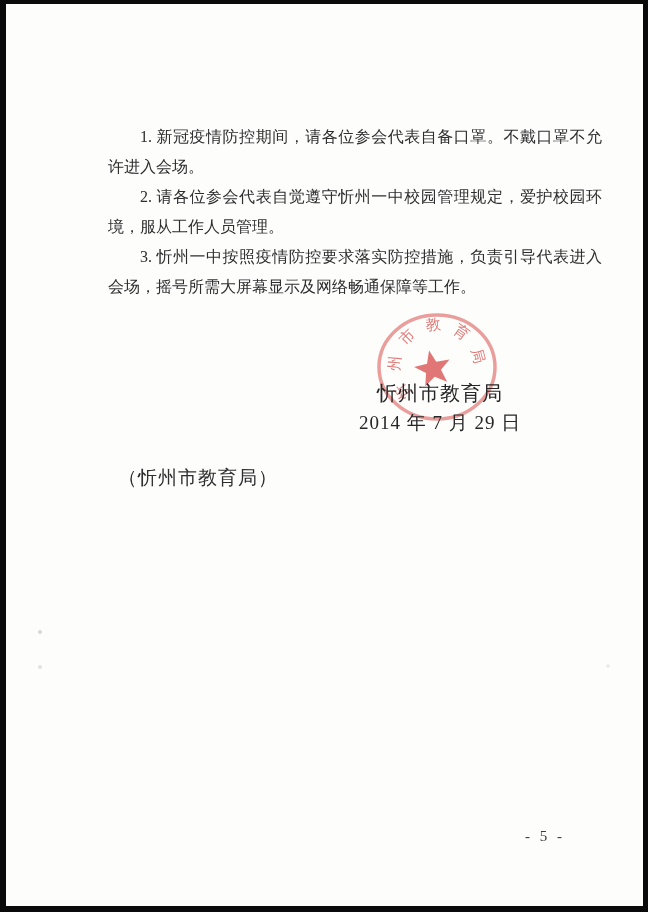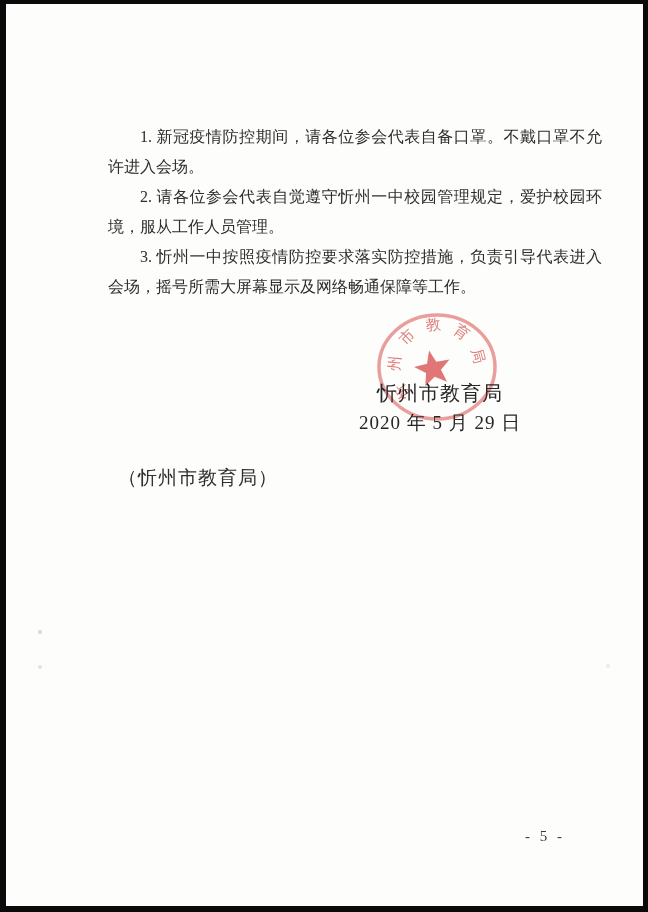--- a/index.html
+++ b/index.html
@@ -91,21 +91,21 @@
         <text x="56.4" y="103.5" transform="rotate(-125 56.4 103.5)" class="seal-char" fill="#d24c48">忻</text>
         <text x="49.2" y="76.4" transform="rotate(-85 49.2 76.4)" class="seal-char" fill="#d24c48">州</text>
         <text x="61.0" y="51.0" transform="rotate(-45 61.0 51.0)" class="seal-char" fill="#d24c48">市</text>
         <text x="86.4" y="39.2" transform="rotate(-5 86.4 39.2)" class="seal-char" fill="#d24c48">教</text>
         <text x="113.5" y="46.4" transform="rotate(35 113.5 46.4)" class="seal-char" fill="#d24c48">育</text>
         <text x="129.6" y="69.4" transform="rotate(75 129.6 69.4)" class="seal-char" fill="#d24c48">局</text>
       </g>
   </svg>
 
   <div class="sig-agency">忻州市教育局</div>
-  <div class="sig-date">2020 年 5 月 29 日</div>
+  <div class="sig-date">2014 年 7 月 29 日</div>
 
   <div class="disclosure-note">（忻州市教育局）</div>
 
   <div class="page-number">- 5 -</div>
 
   <div class="speck speck-1"></div>
   <div class="speck speck-2"></div>
   <div class="speck speck-3"></div>
 
 </div>

